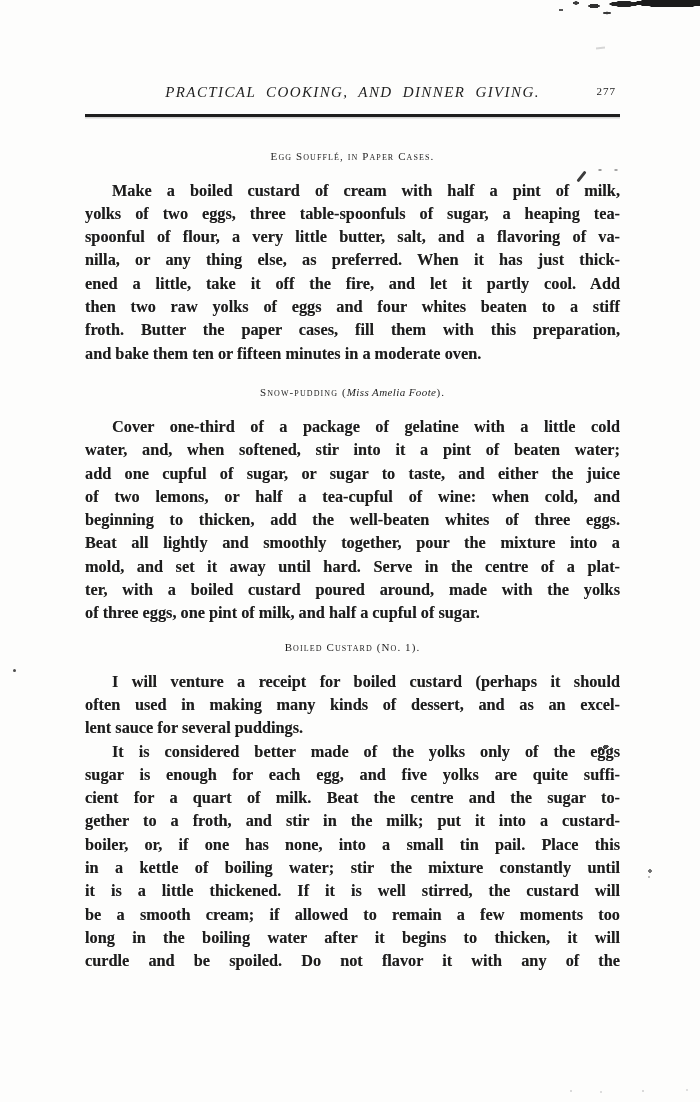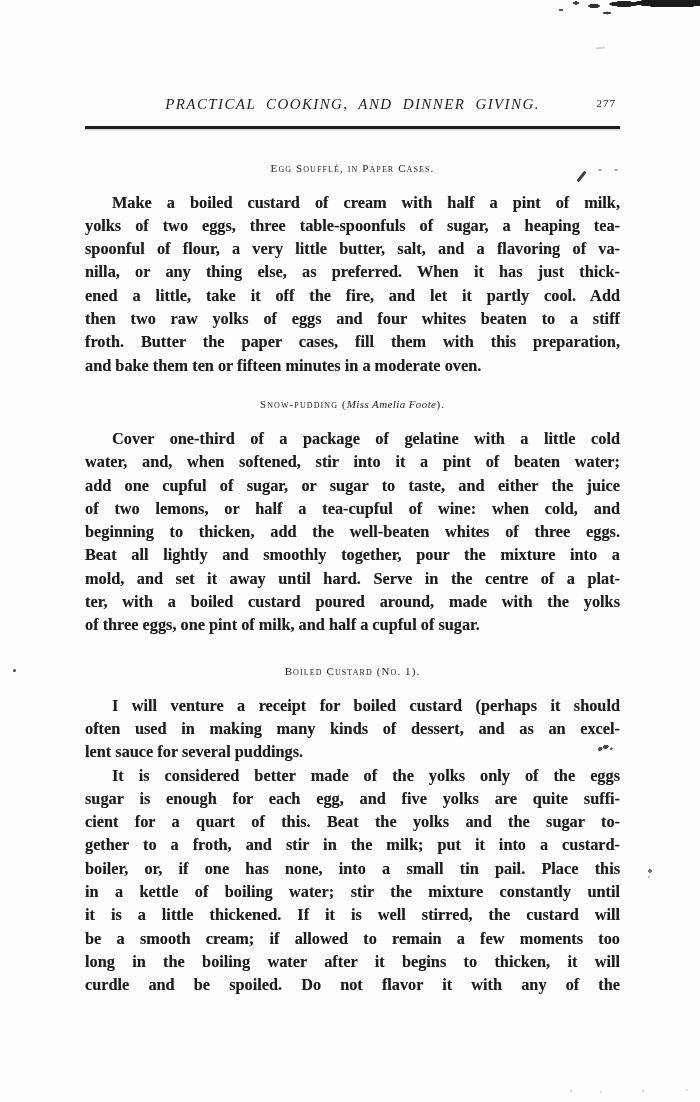--- a/index.html
+++ b/index.html
@@ -1,31 +1,31 @@
 <!DOCTYPE html>
 <html><head>
 <meta charset="utf-8">
 <style>
   html,body{margin:0;padding:0;}
   .page{
     position:relative;width:700px;height:1102px;overflow:hidden;
     background:#fdfdfc;color:#1d1d1d;
     font-family:"Liberation Serif","DejaVu Serif",serif;
   }
-  .content{position:absolute;left:85px;top:96px;width:535px;}
+  .content{position:absolute;left:85px;top:84px;width:535px;}
   .running-head{position:relative;height:24px;text-align:center;
     font-style:italic;font-size:15px;letter-spacing:1.4px;word-spacing:5px;color:#222;}
   .page-number{position:absolute;right:4px;top:1px;font-style:normal;
     letter-spacing:1px;word-spacing:normal;font-size:11px;}
   .rule{height:2.6px;background:#1e1e1e;margin-top:6px;
     box-shadow:0 1.5px 0 rgba(30,30,30,0.18);}
   .heading{text-align:center;font-weight:normal;font-size:11px;
     line-height:20px;margin:17px 0 13px;}
   .section:nth-child(1) .heading{margin-top:29px;}
-  .section:nth-child(3) .heading{margin-top:24px;}
+  .section:nth-child(3) .heading{margin-top:12px;}
   .sc{font-variant:small-caps;letter-spacing:1.1px;}
   .it{font-style:italic;letter-spacing:0.4px;}
   .para{margin:0;font-weight:bold;}
   .line{
     font-size:16.3px;line-height:23.3px;height:23.3px;
     text-align:justify;text-align-last:justify;
     white-space:normal;text-shadow:0 0 0.4px rgba(20,20,20,0.45);
   }
   .line.last{text-align-last:left;}
   .line.first{text-indent:27px;}
@@ -115,21 +115,21 @@
         <section class="section">
           <h2 class="heading"><span class="sc">Boiled Custard (No. 1).</span></h2>
           <div class="para">
             <div class="line first">I will venture a receipt for boiled custard (perhaps it should</div>
             <div class="line">often used in making many kinds of dessert, and as an excel-</div>
             <div class="line last">lent sauce for several puddings.</div>
           </div>
           <div class="para">
             <div class="line first">It is considered better made of the yolks only of the eggs</div>
             <div class="line">sugar is enough for each egg, and five yolks are quite suffi-</div>
-            <div class="line">cient for a quart of this.  Beat the yolks and the sugar to-</div>
+            <div class="line">cient for a quart of milk.  Beat the centre and the sugar to-</div>
             <div class="line">gether to a froth, and stir in the milk; put it into a custard-</div>
             <div class="line">boiler, or, if one has none, into a small tin pail.  Place this</div>
             <div class="line">in a kettle of boiling water; stir the mixture constantly until</div>
             <div class="line">it is a little thickened.  If it is well stirred, the custard will</div>
             <div class="line">be a smooth cream; if allowed to remain a few moments too</div>
             <div class="line">long in the boiling water after it begins to thicken, it will</div>
             <div class="line">curdle and be spoiled.  Do not flavor it with any of the</div>
           </div>
         </section>
       </div>

